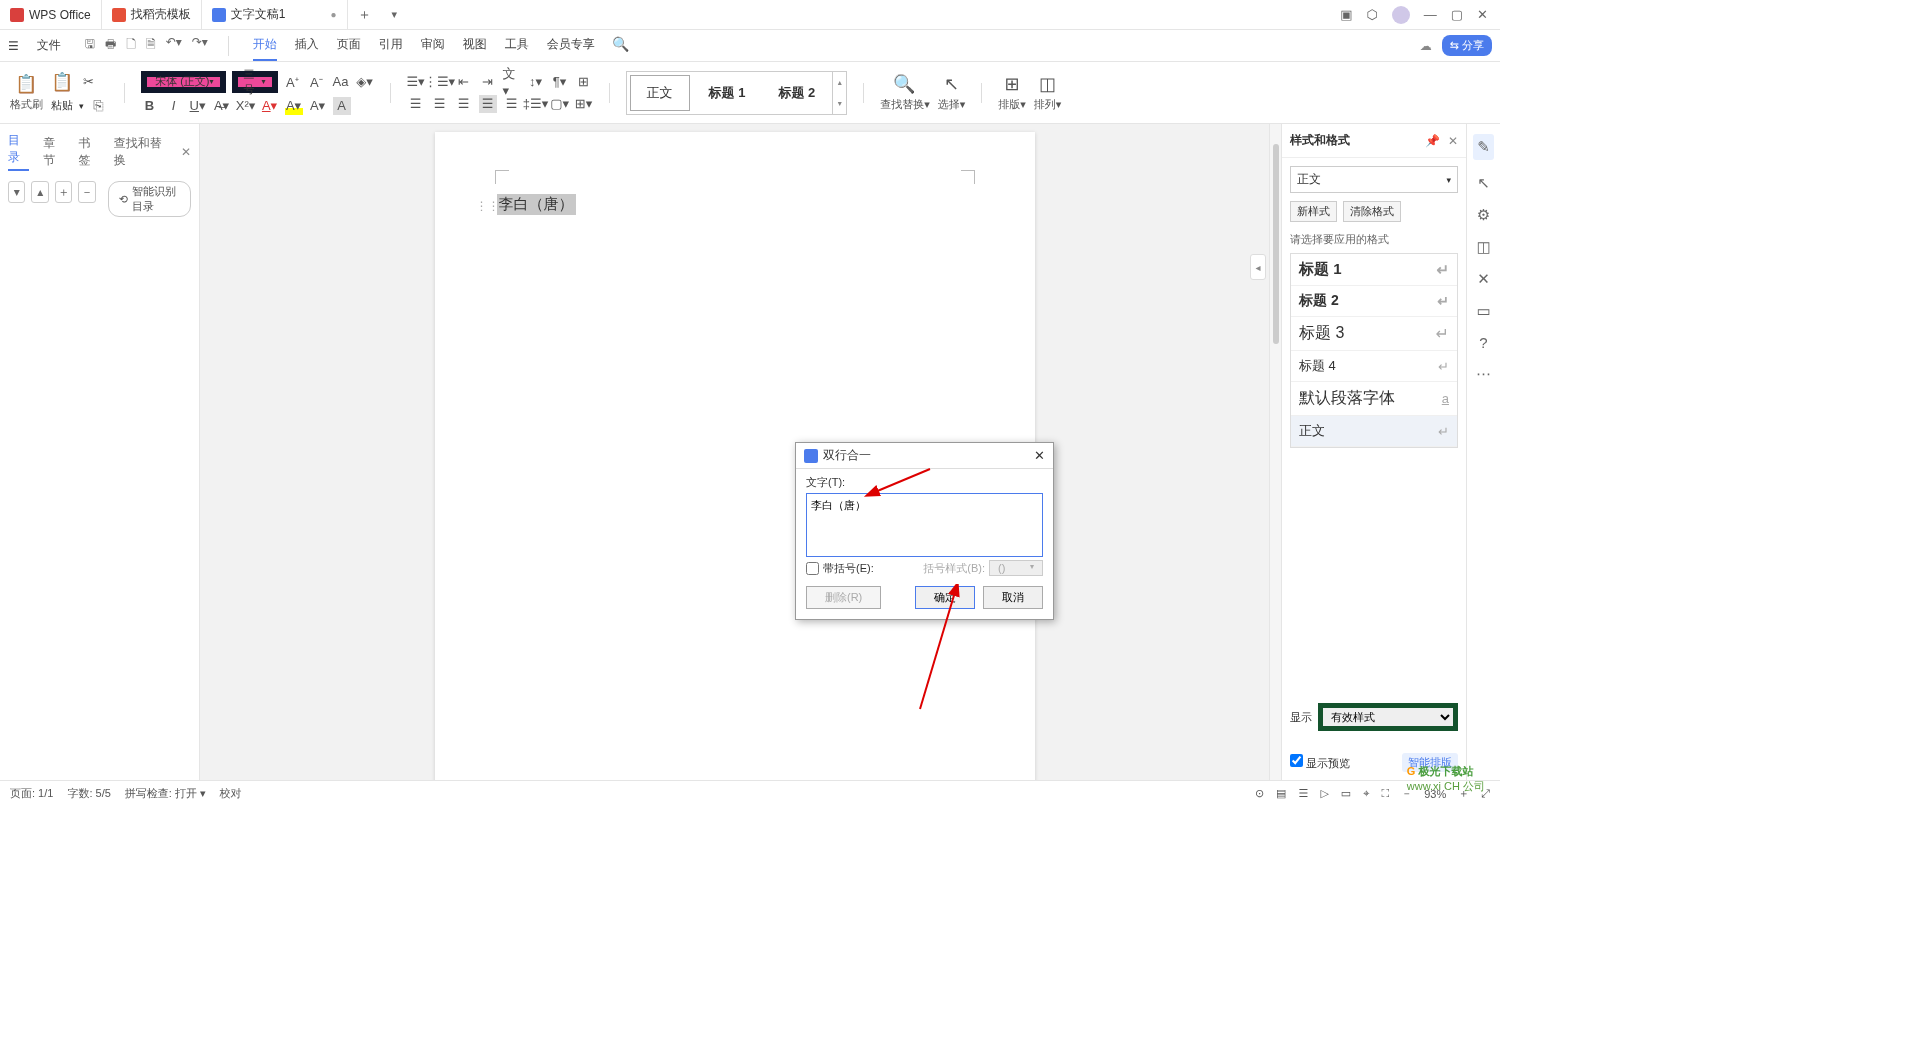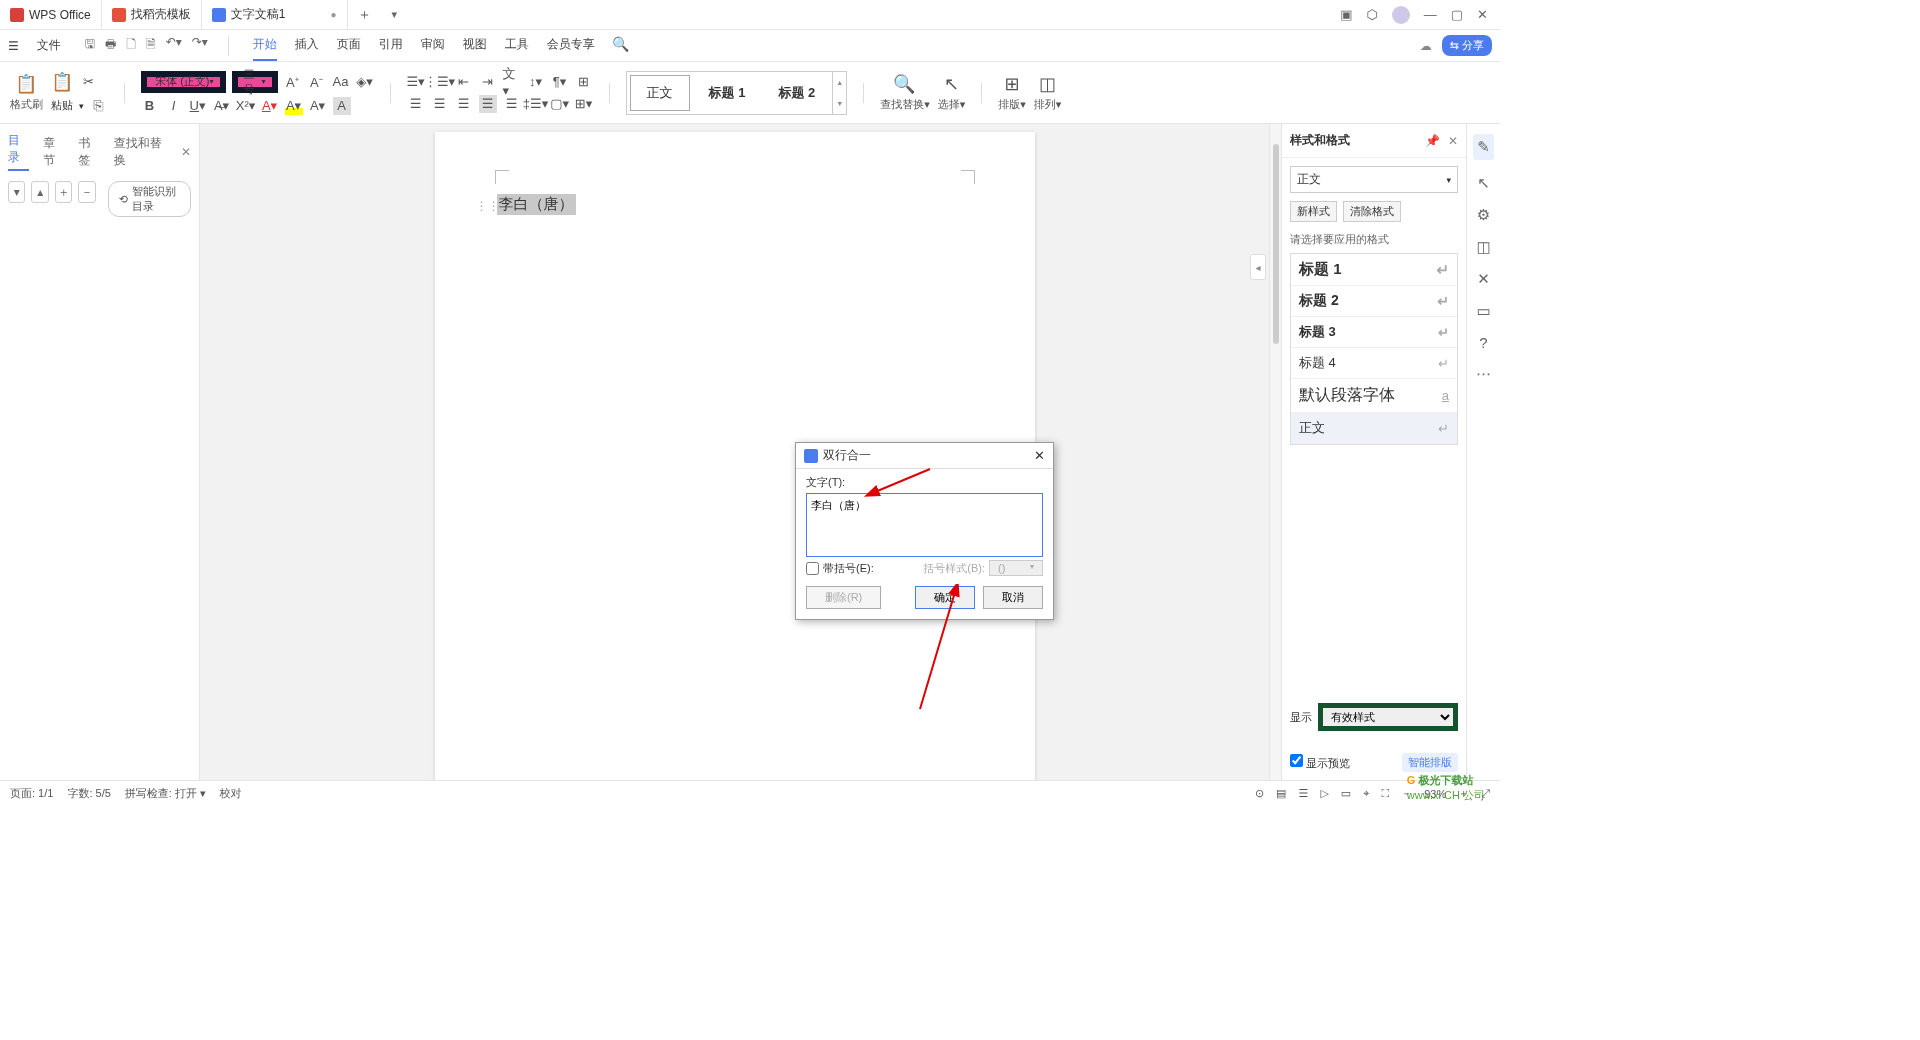--- a/index.html
+++ b/index.html
@@ -61,21 +61,21 @@
 .rp-head .spacer{flex:1}
 .rp-head span.i{color:#888;cursor:pointer;margin-left:8px;font-weight:normal}
 .rp-select{margin:8px;border:1px solid #ccc;padding:4px 6px;display:flex;justify-content:space-between;align-items:center;font-size:12px}
 .rp-btns{display:flex;gap:6px;margin:0 8px 8px}
 .rp-btn{border:1px solid #ccc;padding:2px 6px;font-size:11px;background:#f5f5f5}
 .rp-label{padding:2px 8px;font-size:11px;color:#666}
 .rp-list{margin:4px 8px;border:1px solid #ddd;flex:0 0 auto}
 .rp-item{padding:6px 8px;display:flex;justify-content:space-between;align-items:center;border-bottom:1px solid #f0f0f0;font-size:13px}
 .rp-item.h1{font-weight:bold;font-size:15px}
 .rp-item.h2{font-weight:bold;font-size:14px}
-.rp-item.h3{font-weight:bold;font-size:13px}
+.rp-item.h3{font-weight:normal;font-size:16px}
 .rp-item.h4{font-weight:normal;font-size:13px}
 .rp-item .ret{color:#aaa}
 .rp-item.sel{background:#eef2f8}
 .rp-bottom{margin-top:auto;padding:8px;display:flex;flex-direction:column;gap:22px;font-size:11px}
 .rp-show{display:flex;align-items:center;gap:6px}
 .rp-show select{flex:1;border:5px solid #14532d;padding:2px 4px;font-size:11px}
 .rp-check{display:flex;align-items:center;justify-content:space-between}
 .rp-auto{color:#4b7bec;background:#e8f0fe;padding:2px 6px;border-radius:3px}
 .sidetools{width:34px;border-left:1px solid #e5e5e5;display:flex;flex-direction:column;align-items:center;gap:14px;padding-top:10px;color:#666}
 .sidetools span{cursor:pointer;font-size:15px}
@@ -90,21 +90,21 @@
 .dlg-textarea{width:100%;height:64px;border:1px solid #4b7bec;padding:4px;font-size:11px;resize:none;outline:none}
 .dlg-row{display:flex;align-items:center;font-size:11px;gap:4px}
 .dlg-row .disabled{color:#aaa;margin-left:auto}
 .dlg-select-d{border:1px solid #ccc;background:#eee;padding:1px 8px;color:#aaa;width:54px;display:flex;justify-content:space-between}
 .dlg-btns{display:flex;gap:8px;margin-top:10px;justify-content:flex-start}
 .dlg-btn{border:1px solid #aaa;background:#f0f0f0;padding:3px 18px;font-size:11px;cursor:pointer}
 .dlg-btn.disabled{color:#aaa;background:#f5f5f5}
 .dlg-btn.primary{border:1px solid #4b7bec;margin-left:auto}
 .arrow-svg{position:absolute;pointer-events:none;z-index:101}
 .collapse-btn{position:absolute;right:234px;top:130px;width:16px;height:26px;border:1px solid #ddd;background:#fff;display:flex;align-items:center;justify-content:center;color:#888;font-size:10px;border-radius:3px}
-.watermark{position:absolute;right:15px;bottom:9px;font-size:11px;color:#5a9e3e;z-index:50}
+.watermark{position:absolute;right:15px;bottom:18px;font-size:11px;color:#5a9e3e;z-index:50}
 </style>
 </head>
 <body>
 
 <div class="titlebar">
   <div class="tab">
       <span class="wps-icon"></span>
       <span>WPS Office</span>
     </div>
   <div class="tab">

